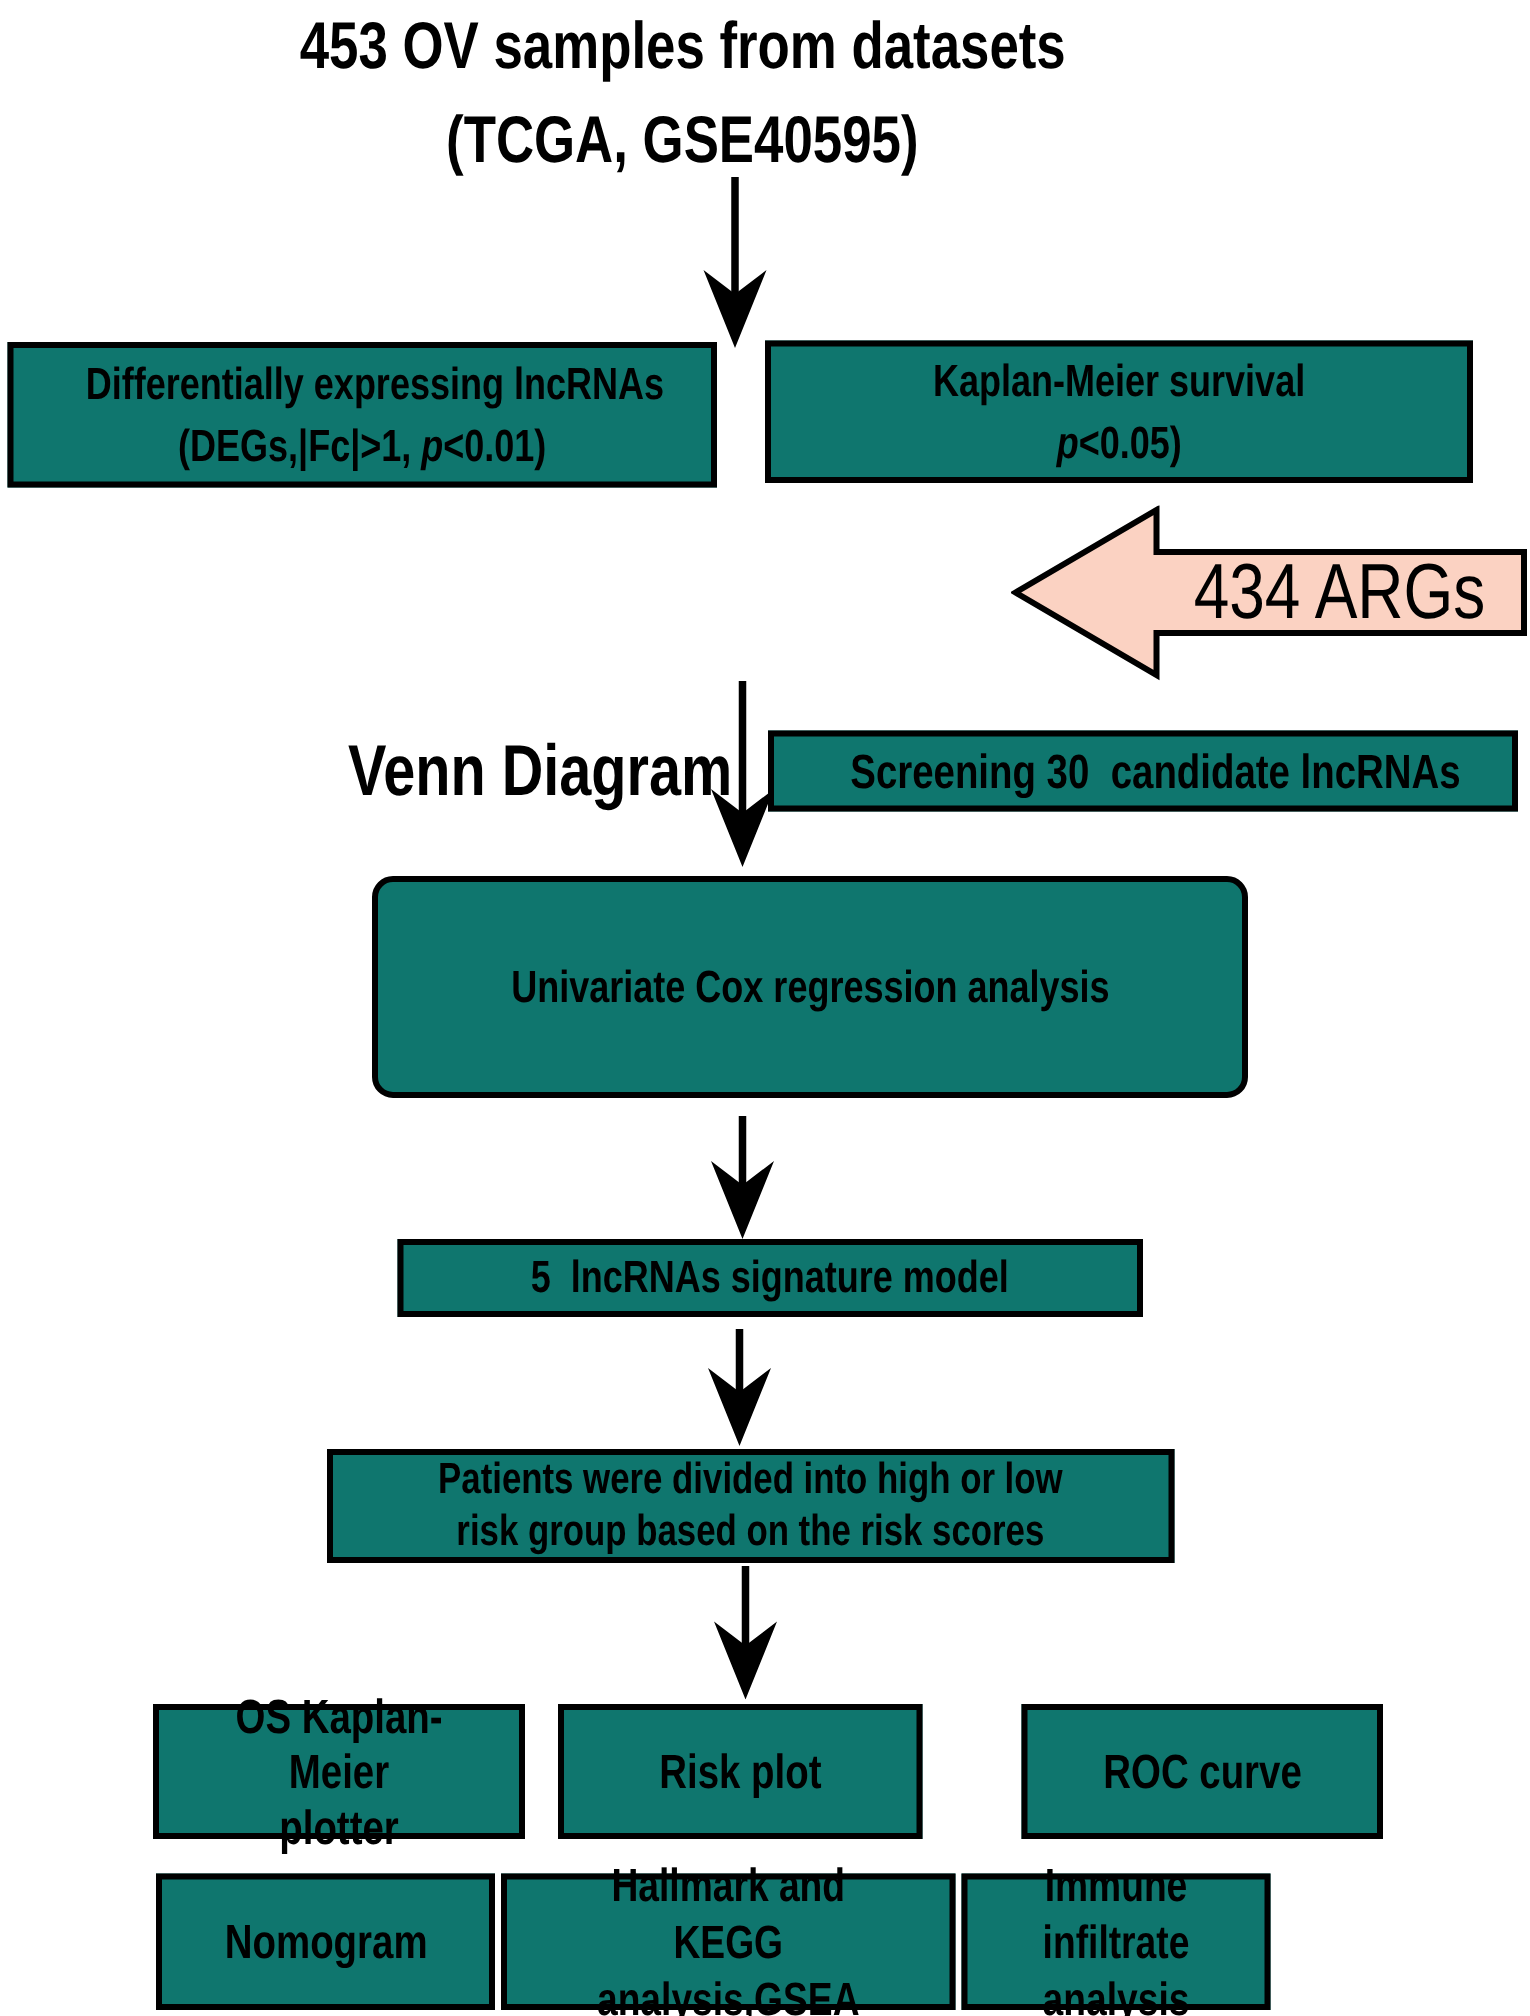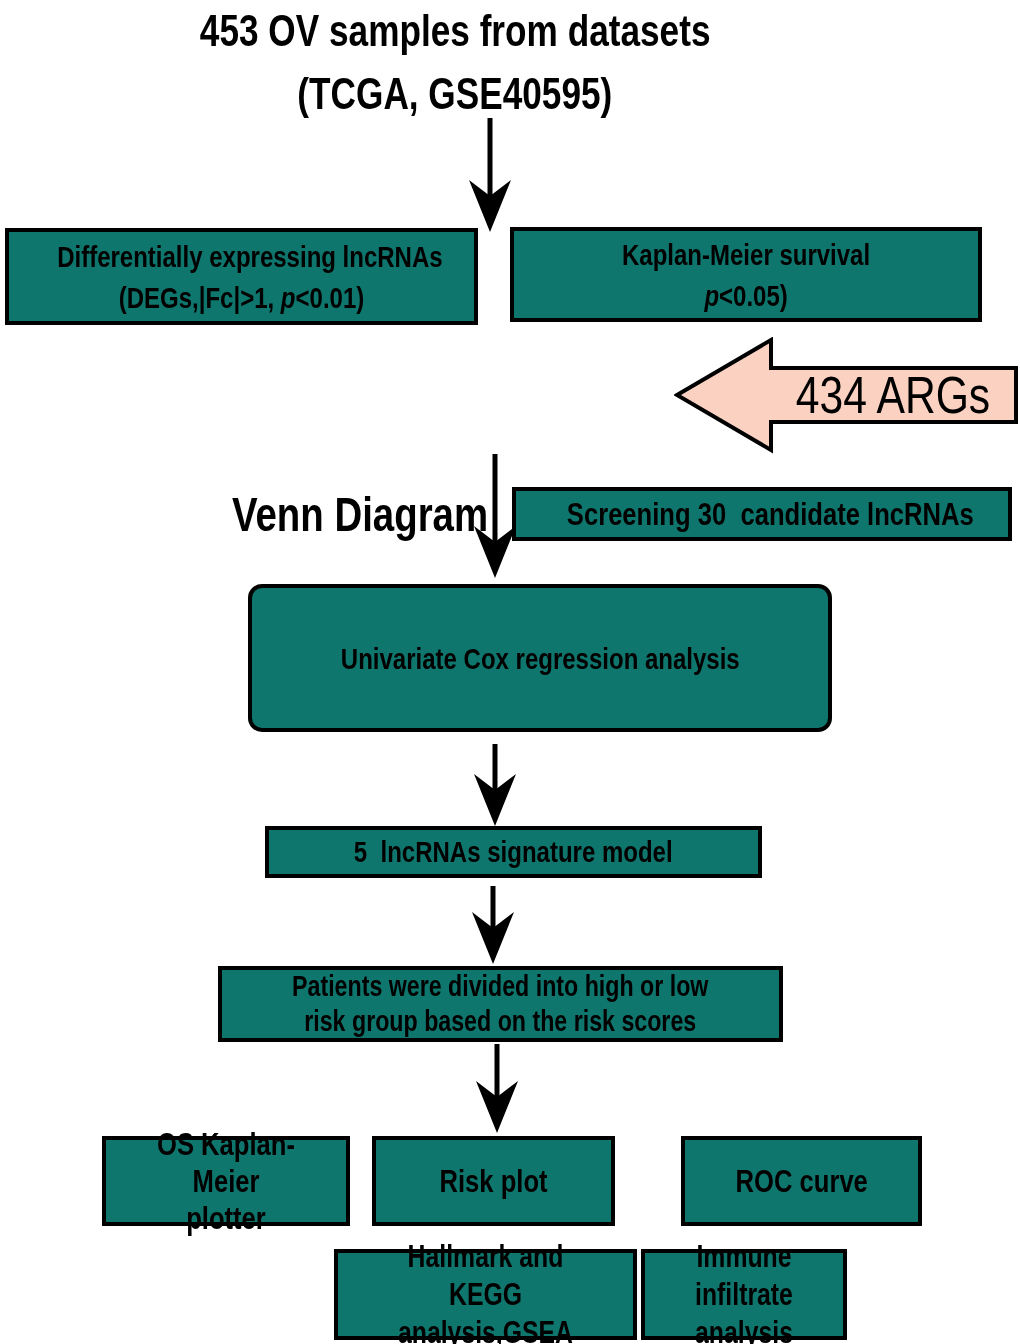--- a/index.html
+++ b/index.html
@@ -108,20 +108,23 @@
     <div class="line"><span class="cx">Risk plot</span></div>
   </div>
   <div class="box f32" style="left:102px;top:1136px;width:248px;height:90px;">
     <div class="line preline"><span class="cx preline">OS Kaplan-Meier
 plotter</span></div>
   </div>
   <div class="box f32" style="left:637px;top:1136px;width:241px;height:90px;margin-left:44px;">
     <div class="line"><span class="cx">ROC curve</span></div>
   </div>
 
+  <div class="box f32" style="left:104px;top:1249px;width:226px;height:91px;">
+    <div class="line"><span class="cx">Nomogram</span></div>
+  </div>
   <div class="box f31" style="left:334px;top:1249px;width:303px;height:91px;">
     <div class="line preline"><span class="cx preline">Hallmark and
 KEGG analysis,GSEA</span></div>
   </div>
   <div class="box f31" style="left:641px;top:1249px;width:206px;height:91px;">
     <div class="line preline"><span class="cx preline">Immune infiltrate
 analysis</span></div>
   </div>
 
 </div>

